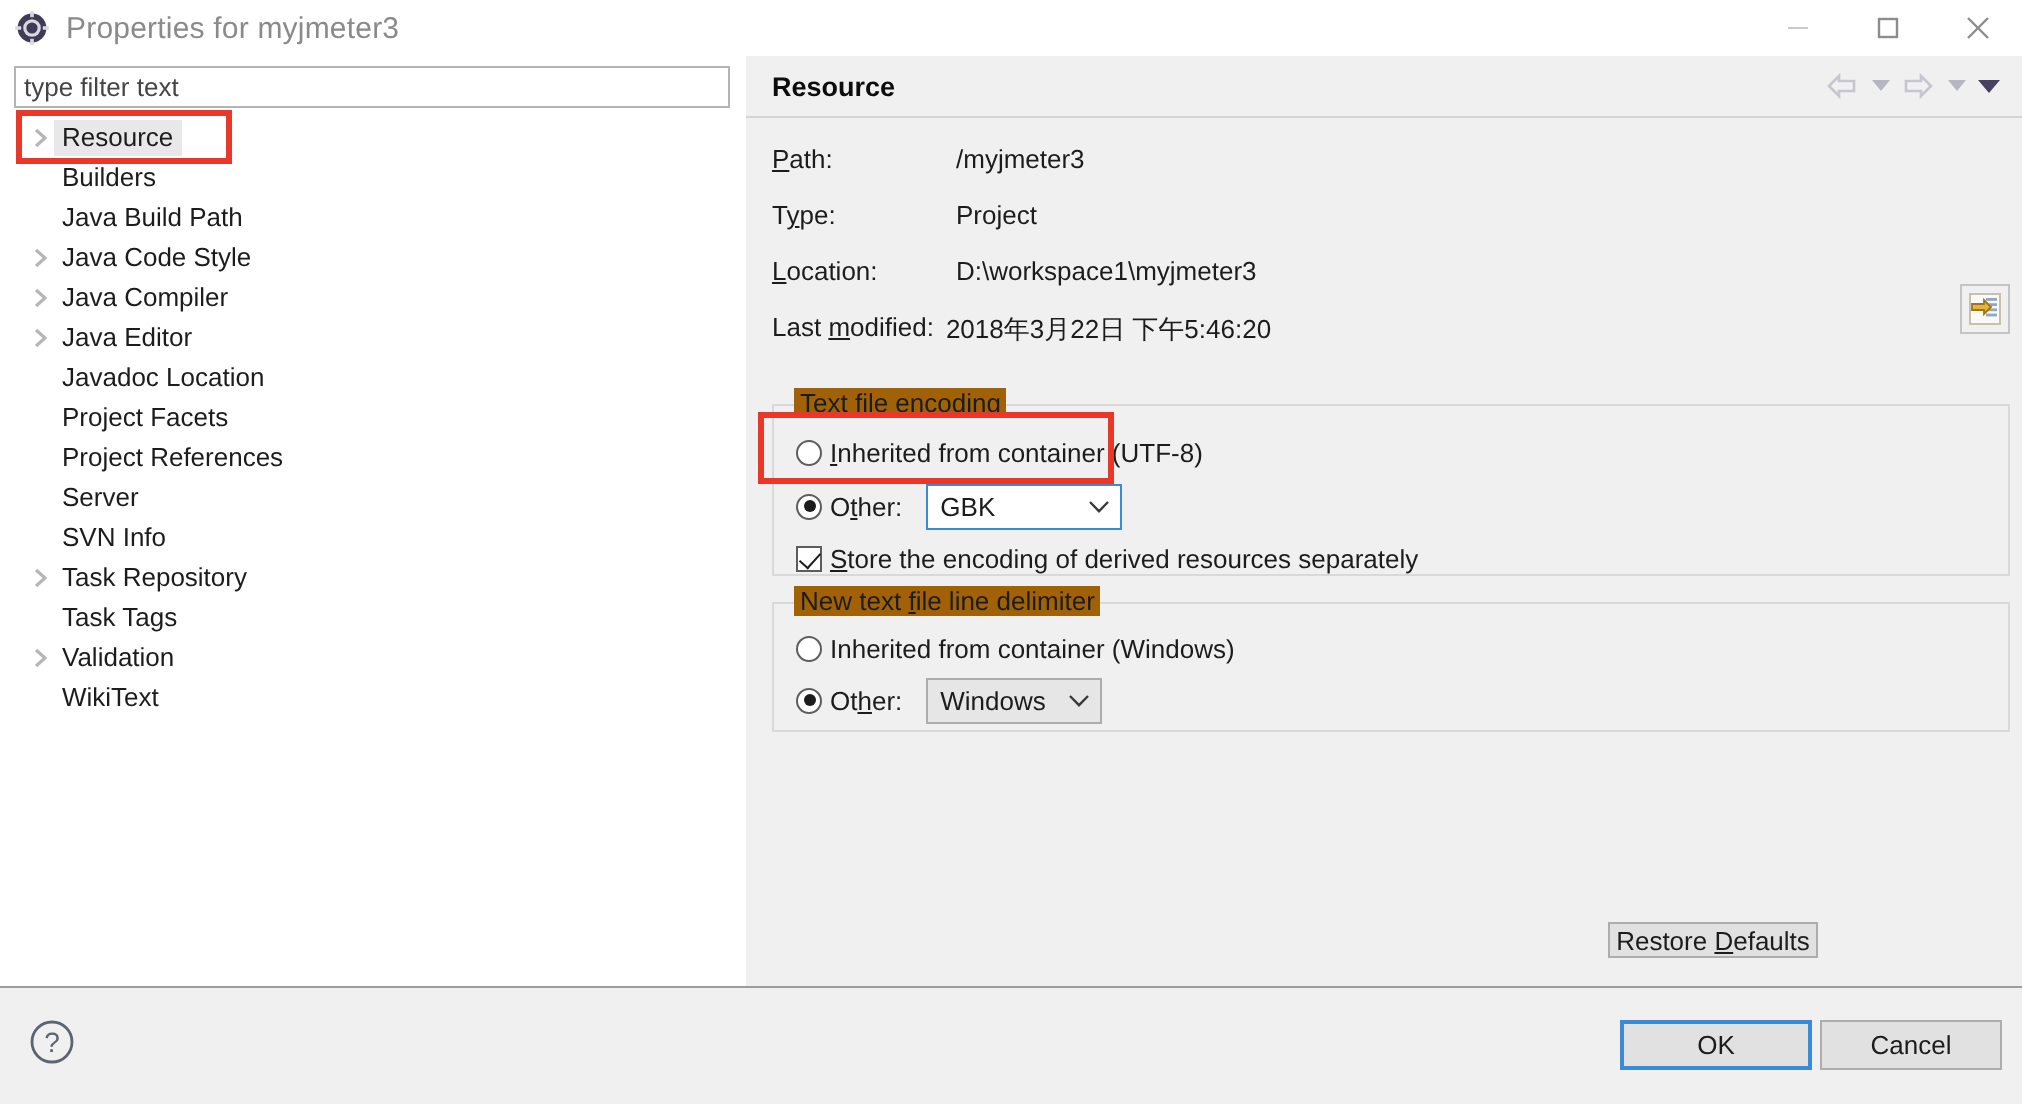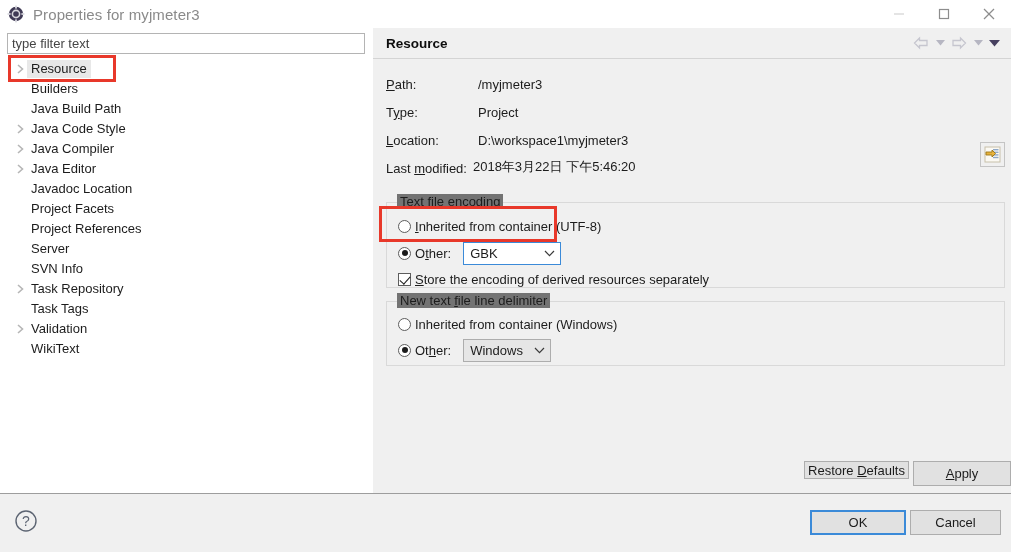--- a/index.html
+++ b/index.html
@@ -98,21 +98,21 @@
   }
   .rp-navs {
     margin-left: auto; margin-right: 10px; display: flex; align-items: center; gap: 2px;
   }
   .nav-btn { width: 20px; height: 20px; display:flex; align-items:center; justify-content:center; }
   .nav-caret { width: 14px; height: 20px; display:flex; align-items:center; justify-content:center; }
 
   .rp-body { position: absolute; left: 0; top: 32px; width: 638px; height: 433px; }
 
   .field-row {
-    position: absolute; height: 20px; display: flex; align-items: flex-end;
+    position: absolute; height: 20px; display: flex; align-items: flex-start;
     font-size: 13px; color: #1c1c1c; white-space: nowrap;
   }
   .field-label { width: 92px; flex: 0 0 auto; }
   .field-value { }
   .u { text-decoration: underline; }
 
   .loc-btn {
     position: absolute; left: 607px; top: 82px;
     width: 25px; height: 25px;
     background: #f0f0f0; border: 1px solid #c4c4c4;
@@ -120,21 +120,21 @@
   }
 
   
   .groupbox {
     position: absolute;
     border: 1px solid #d9d9d9;
     background: transparent;
   }
   .group-title {
     position: absolute; top: -9px; left: 10px;
-    background: #737373; padding: 0 3px;
+    background: #a16207; padding: 0 3px;
     font-size: 13px; color: #1c1c1c; white-space: nowrap;
   }
   #grp-encoding { left: 13px; top: 142px; width: 619px; height: 86px; }
   #grp-delim    { left: 13px; top: 241px; width: 619px; height: 65px; }
 
   .ctl-row {
     position: absolute; height: 20px; display: flex; align-items: center;
     font-size: 13px; color: #1c1c1c; white-space: nowrap;
   }
 
@@ -440,23 +440,20 @@
           </span>
         </div>
       </div>
 
     </div>
   </div>
 
   <div class="btn" id="btn-restore">
     <span>Restore <span class="u">D</span>efaults</span>
   </div>
-  <div class="btn" id="btn-apply">
-    <span><span class="u">A</span>pply</span>
-  </div>
 
   <div class="footer"></div>
 
   <div id="help-btn">
     <svg width="24" height="24" viewBox="0 0 24 24">
       <circle cx="12" cy="12" r="10" fill="none" stroke="#5c6472" stroke-width="1.4"></circle>
       <text x="12" y="17" text-anchor="middle" font-size="14" font-family="Liberation Sans, sans-serif" fill="#5c6472">?</text>
     </svg>
   </div>
 

